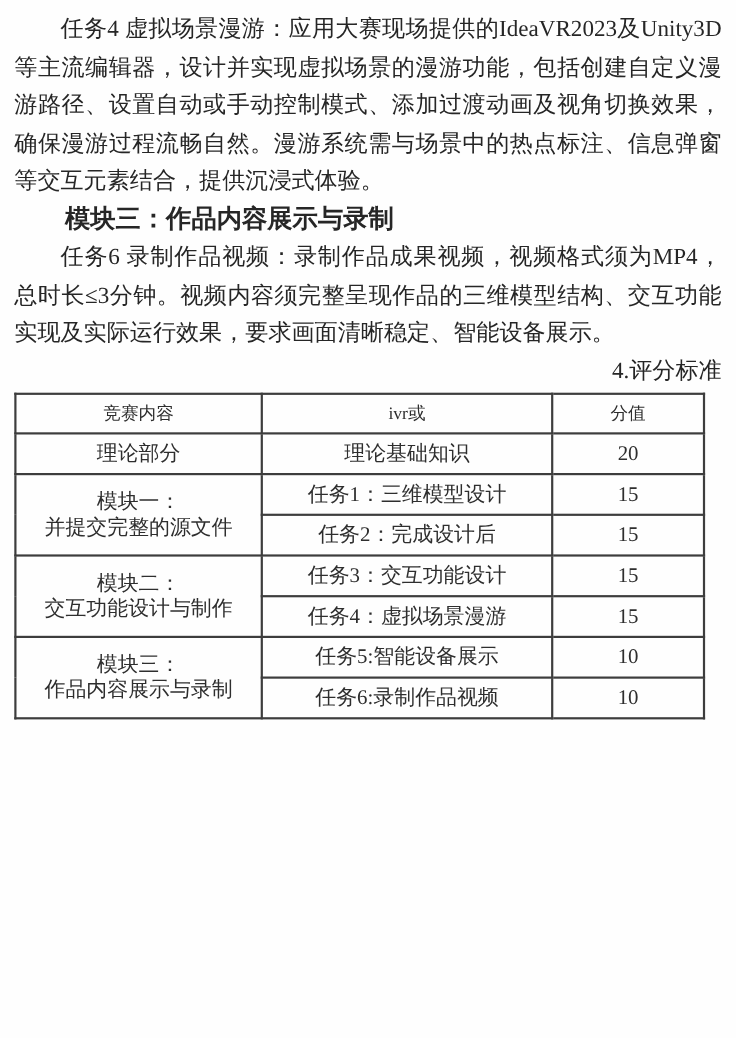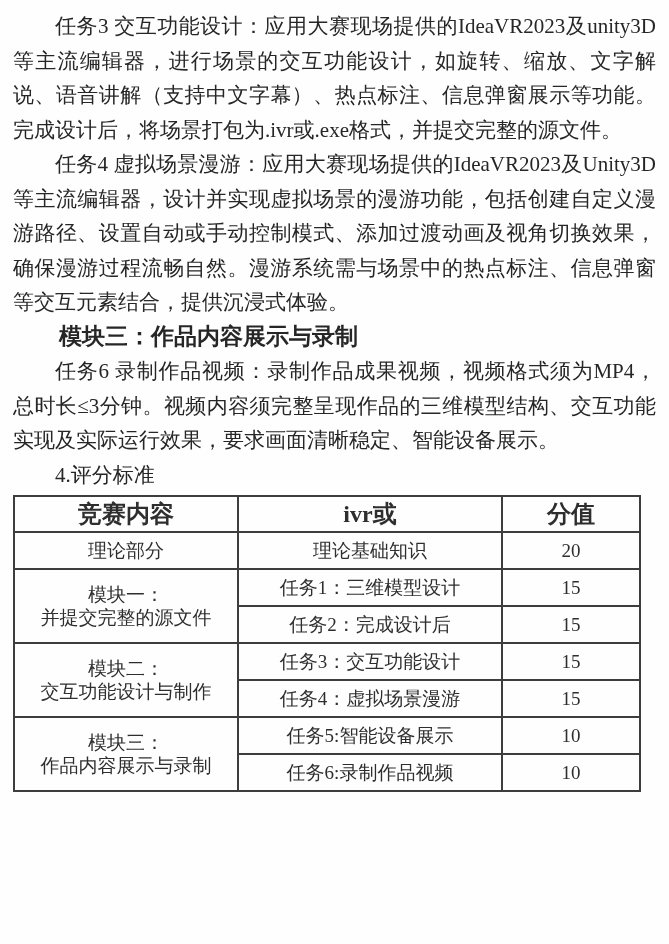--- a/index.html
+++ b/index.html
@@ -28,20 +28,21 @@
   .module-heading {
     margin: 0;
     font-size: 23px;
     font-weight: bold;
     text-indent: 2em;
     line-height: 34.5px;
   }
   .section-label {
     margin: 0;
     text-indent: 2em;
+    text-align: right;
   }
   table.score-table {
     table-layout: fixed;
     border-collapse: collapse;
     width: 626px;
     margin-top: 3px;
     font-size: 19px;
     color: #2e2e2e;
   }
   .score-table col.c1 { width: 224px; }
@@ -49,38 +50,37 @@
   .score-table col.c3 { width: 138px; }
   .score-table th,
   .score-table td {
     border: 2px solid #3d3d3d;
     text-align: center;
     vertical-align: middle;
     padding: 0;
     line-height: 23px;
   }
   .score-table th {
-    font-weight: bold;
-    font-size: 24px;
+    font-weight: normal;
+    font-size: 16px;
     height: 34px;
   }
   .score-table td {
     height: 35px;
     font-weight: normal;
   }
   .score-table td.content-cell {
     white-space: pre-line;
   }
 </style>
 </head>
 <body>
 
 <div class="page">
 
-  <p class="para">任务3 交互功能设计：应用大赛现场提供的IdeaVR2023及unity3D等主流编辑器，进行场景的交互功能设计，如旋转、缩放、文字解说、语音讲解（支持中文字幕）、热点标注、信息弹窗展示等功能。完成设计后，将场景打包为.ivr或.exe格式，并提交完整的源文件。</p>
 
   <p class="para">任务4 虚拟场景漫游：应用大赛现场提供的IdeaVR2023及Unity3D等主流编辑器，设计并实现虚拟场景的漫游功能，包括创建自定义漫游路径、设置自动或手动控制模式、添加过渡动画及视角切换效果，确保漫游过程流畅自然。漫游系统需与场景中的热点标注、信息弹窗等交互元素结合，提供沉浸式体验。</p>
 
   <h3 class="module-heading">模块三：作品内容展示与录制</h3>
 
 
   <p class="para">任务6 录制作品视频：录制作品成果视频，视频格式须为MP4，总时长≤3分钟。视频内容须完整呈现作品的三维模型结构、交互功能实现及实际运行效果，要求画面清晰稳定、智能设备展示。</p>
 
   <p class="section-label">4.评分标准</p>
 

